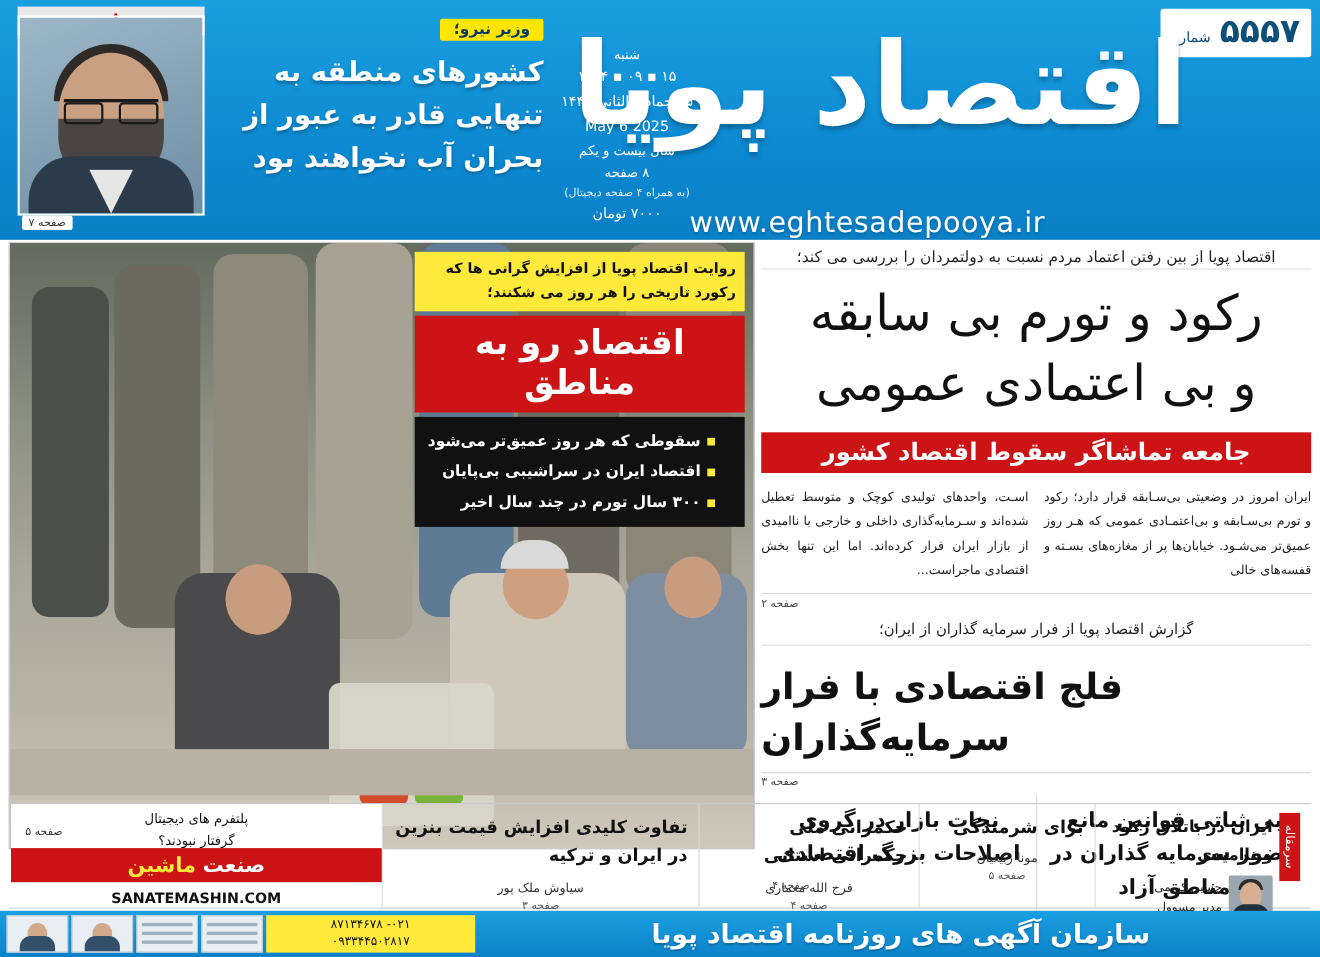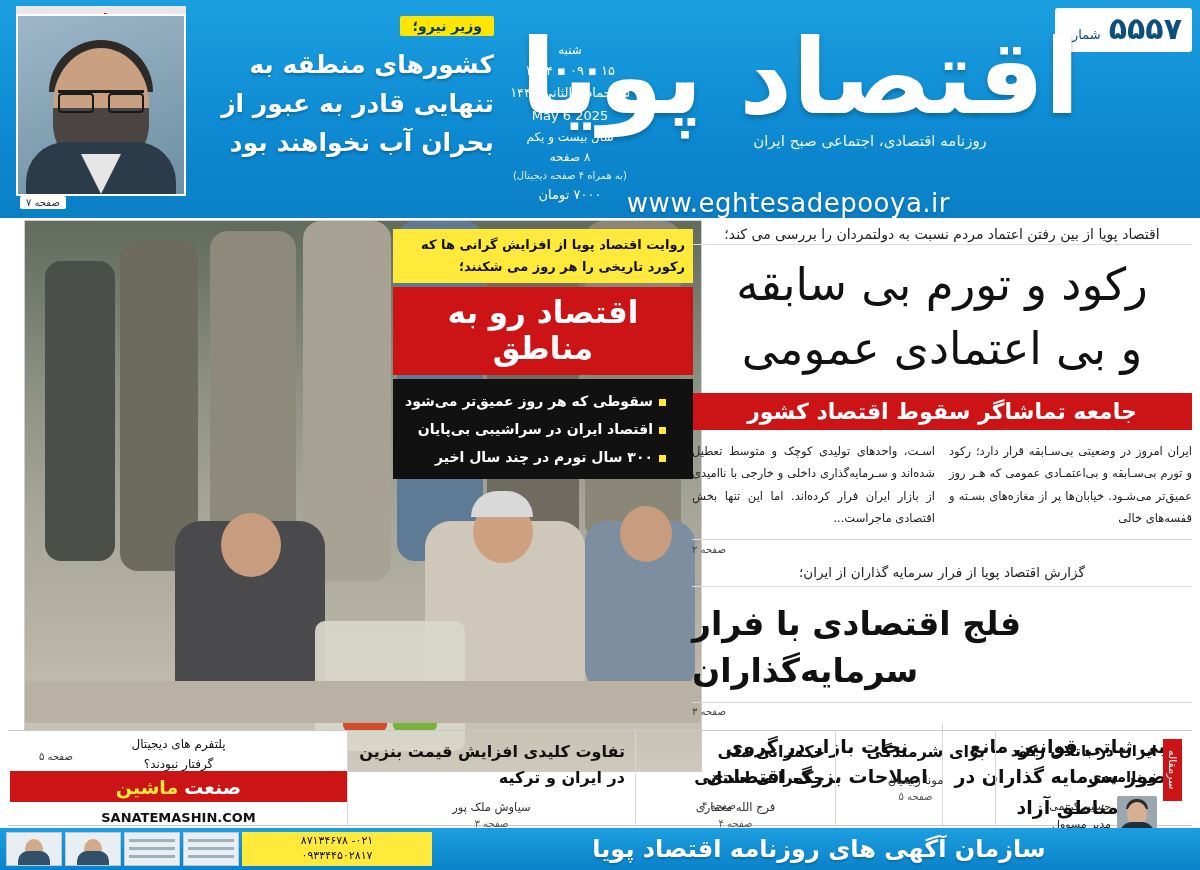--- a/index.html
+++ b/index.html
@@ -114,21 +114,21 @@
   .mast-pageref {
     position: absolute; left: 20px; top: 196px; background:#fff; color:#333;
     font-size: 10px; padding: 1px 6px; border-radius: 2px;
   }
 
   
   .content { position: absolute; top: 220px; left: 0; width: 1200px; height: 508px; }
 
   
   .photo-block {
-    position: absolute; left: 24px; top: 0; width: 678px; height: 552px;
+    position: absolute; left: 8px; top: 0; width: 678px; height: 552px;
     border: 1px solid #cfcfcf; background: #a3a3a3; overflow: hidden;
   }
   .photo-bg {
     position: absolute; inset: 0;
     background:
       linear-gradient(180deg, rgba(0,0,0,.12), rgba(0,0,0,0) 30%),
       linear-gradient(180deg,#6f7a6a 0%, #8b8f80 28%, #a8a79a 55%, #b9b4a6 78%, #cfc9bb 100%);
   }
   .ph { position: absolute; }
   .photo-caption-box {
@@ -267,21 +267,20 @@
 
   <div class="masthead">
 
     <div class="mast-issue">
       <span class="num">۵۵۵۷</span>
       <span class="lbl">شماره</span>
     </div>
 
     <div class="logo-wrap">
       <div class="logo-main">اقتصاد پویا</div>
-      <div class="logo-sub">روزنامه اقتصادی، اجتماعی صبح ایران</div>
     </div>
 
     <div class="mast-url">www.eghtesadepooya.ir</div>
 
     <div class="mast-dates">
       <div class="d0">شنبه</div>
       <div class="d1">۱۵ ▪ ۰۹ ▪ ۱۴۰۴</div>
       <div class="d2">۱۵ جمادی الثانی ۱۴۴۷</div>
       <div class="d3">2025 May 6</div>
       <div class="d4">سال بیست و یکم</div>

